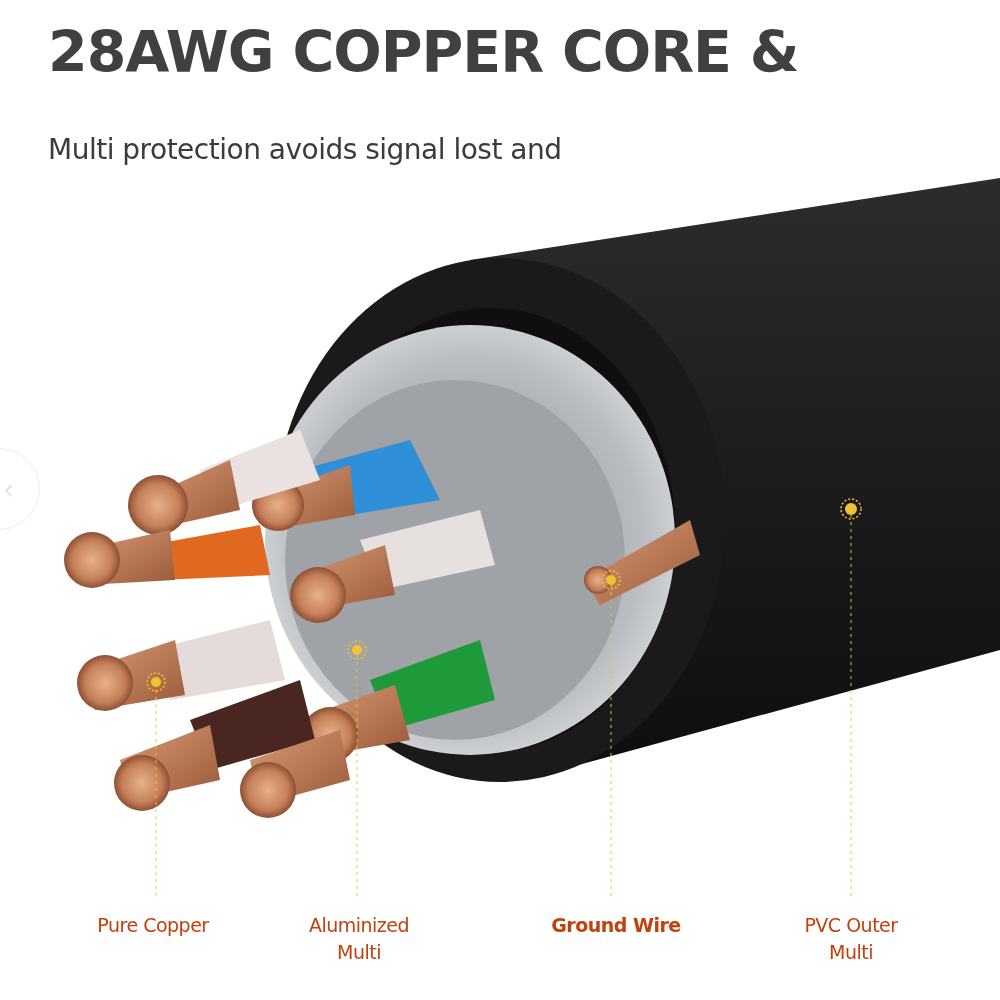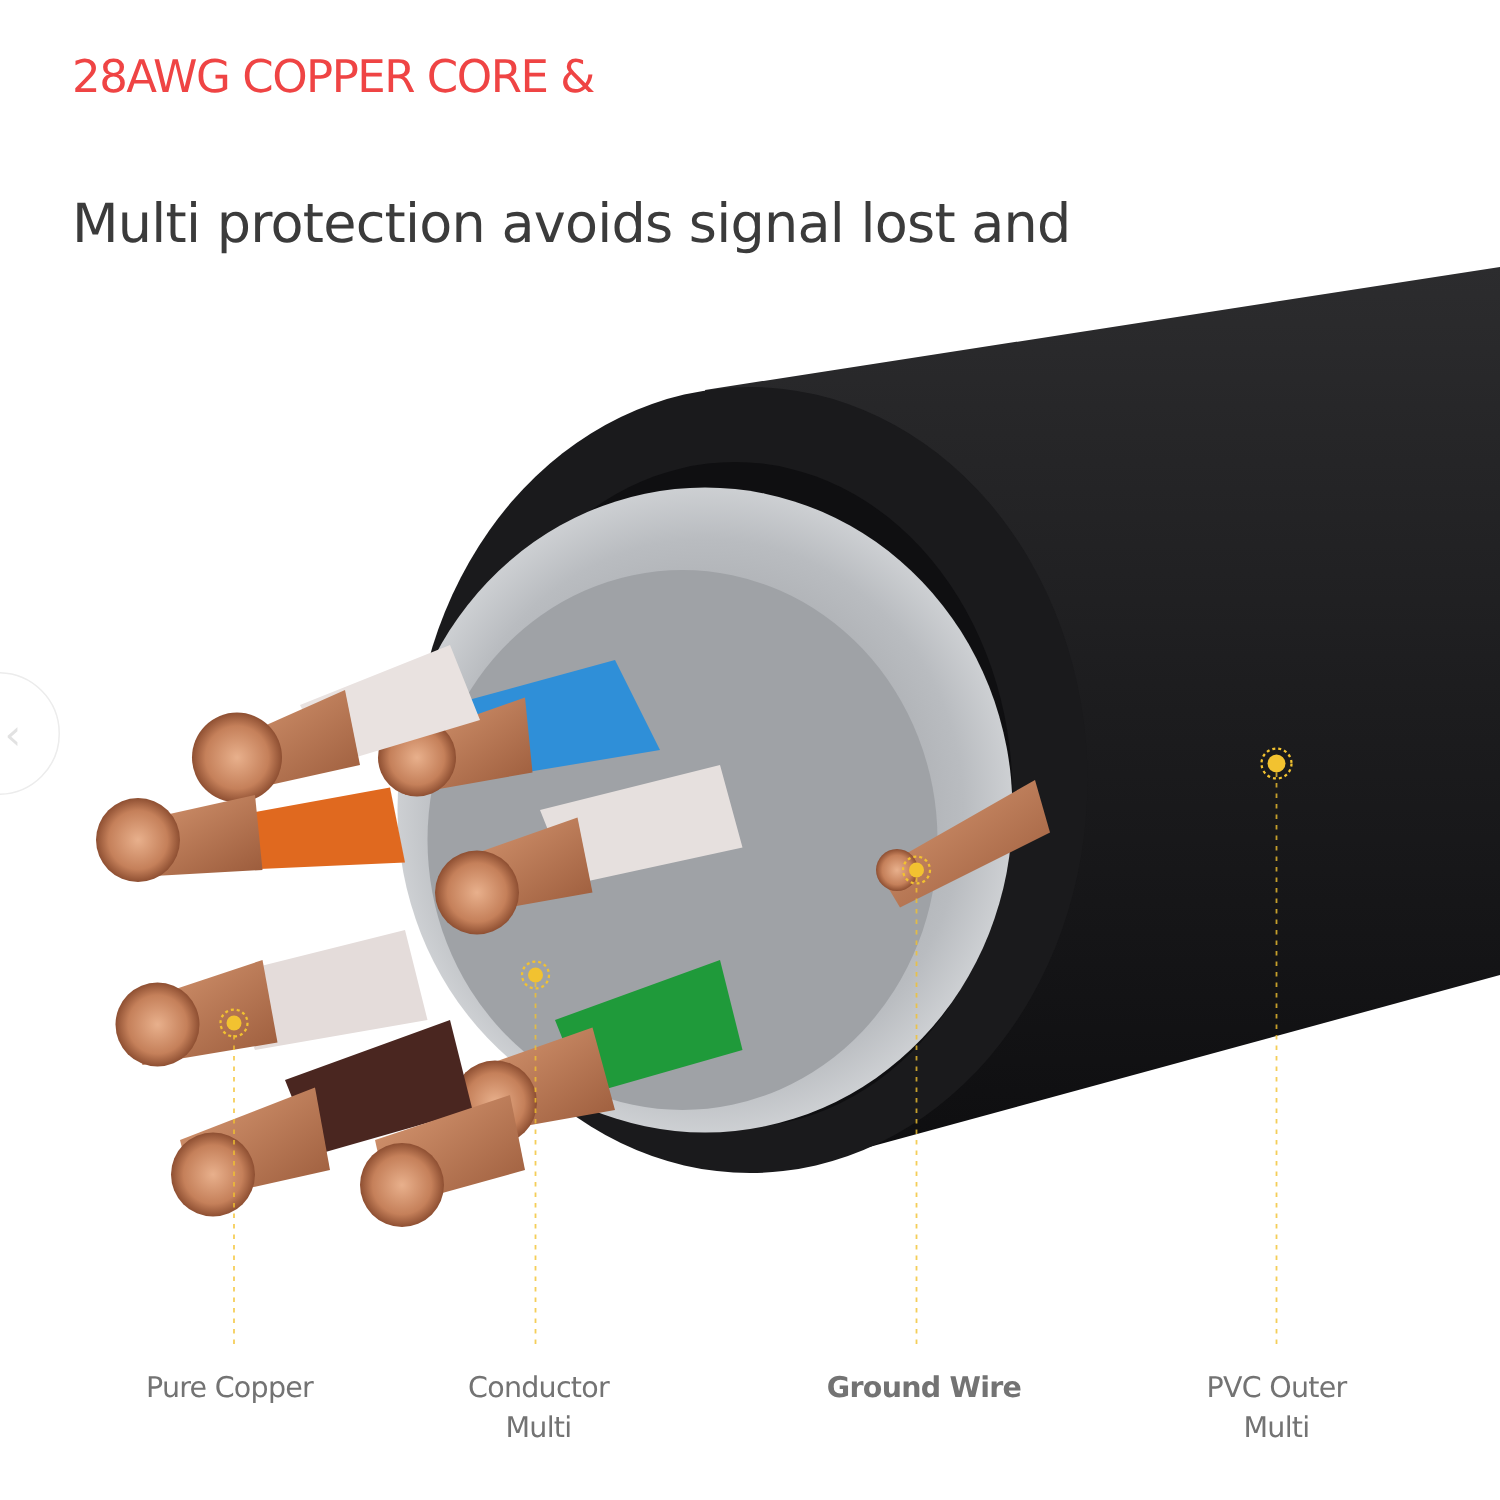--- a/index.html
+++ b/index.html
@@ -1,19 +1,19 @@
 <!DOCTYPE html>
 <html><head>
 <meta charset="utf-8">
 <style>
   html, body { margin:0; padding:0; }
   body { width:1000px; height:1000px; background:#ffffff; position:relative; overflow:hidden; font-family:"Liberation Sans", sans-serif; }
-  .title { position:absolute; left:48px; top:26px; font-family:"DejaVu Sans", sans-serif; font-weight:normal; font-size:30px; line-height:52px; color:#ef4444; letter-spacing:-1px; margin:0; }
-  .subtitle { position:absolute; left:48px; top:133px; font-family:"DejaVu Sans", sans-serif; font-size:36px; line-height:34px; color:#3b3b3b; margin:0; letter-spacing:-0.5px; }
-  .label { position:absolute; font-family:"DejaVu Sans", sans-serif; font-size:19px; line-height:27px; color:#737373; text-align:center; width:200px; margin-left:-100px; letter-spacing:-0.5px; }
+  .title { position:absolute; left:48px; top:26px; font-family:"DejaVu Sans", sans-serif; font-weight:bold; font-size:57px; line-height:52px; color:#404040; letter-spacing:-1px; margin:0; }
+  .subtitle { position:absolute; left:48px; top:133px; font-family:"DejaVu Sans", sans-serif; font-size:28px; line-height:34px; color:#3b3b3b; margin:0; letter-spacing:-0.5px; }
+  .label { position:absolute; font-family:"DejaVu Sans", sans-serif; font-size:19px; line-height:27px; color:#c2410c; text-align:center; width:200px; margin-left:-100px; letter-spacing:-0.5px; }
   .nav-prev { position:absolute; left:-42px; top:448px; width:80px; height:80px; border-radius:50%; border:1.5px solid #ececec; background:#fff; }
   .nav-prev span { position:absolute; left:44px; top:24px; color:#e2e2e2; font-size:28px; font-family:"DejaVu Sans", sans-serif; }
   svg.illus { position:absolute; left:0; top:0; }
 </style>
 </head>
 <body>
 
 <div class="nav-prev">
   <span>‹</span>
 </div>
@@ -122,21 +122,21 @@
         <circle cx="851" cy="509" r="10" fill="none" stroke="#f2c230" stroke-width="1.5" stroke-dasharray="2 2"></circle>
         <circle cx="851" cy="509" r="6" fill="#f2c230"></circle>
       </g>
   </g>
 </svg>
 
 <div class="label" style="left:153px; top:912px;">
   <div>Pure Copper</div>
 </div>
 <div class="label" style="left:359px; top:912px;">
-  <div>Conductor</div>
+  <div>Aluminized</div>
   <div>Multi</div>
 </div>
 <div class="label" style="left:616px; top:912px;font-weight:bold;">
   <div>Ground Wire</div>
 </div>
 <div class="label" style="left:851px; top:912px;">
   <div>PVC Outer</div>
   <div>Multi</div>
 </div>
 

